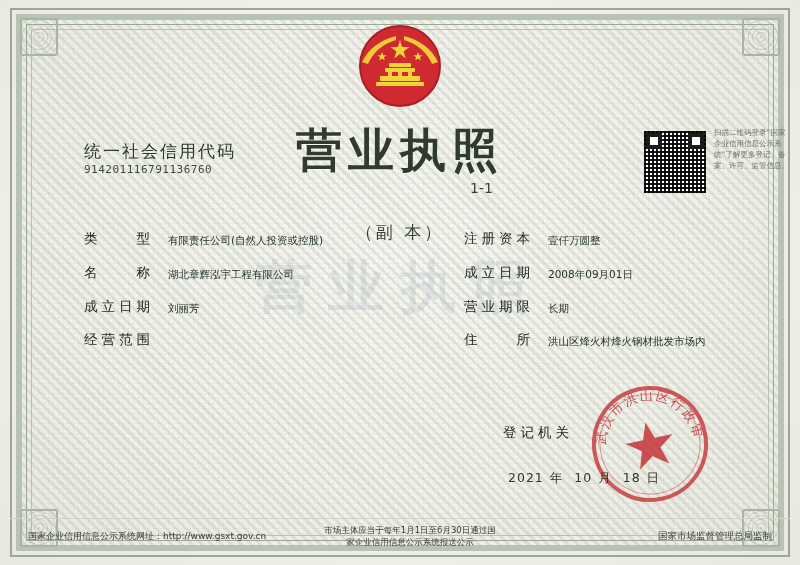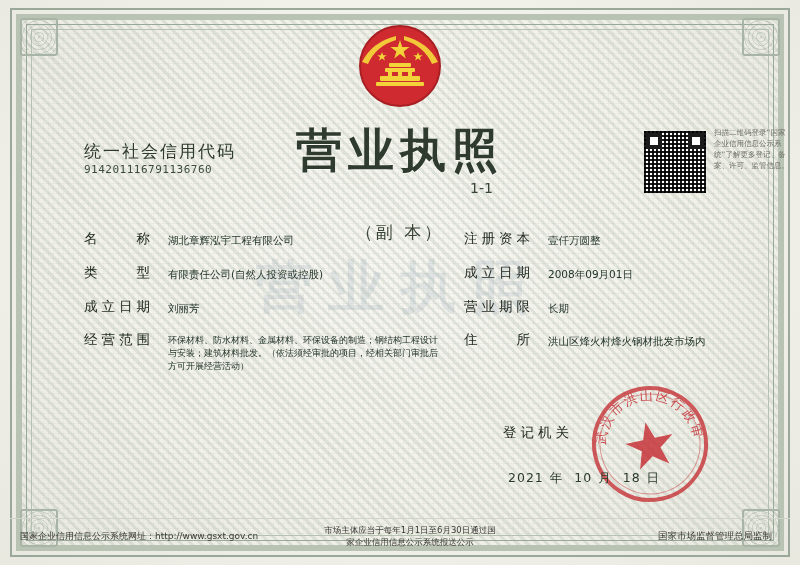--- a/index.html
+++ b/index.html
@@ -269,21 +269,21 @@
     position: absolute;
     left: 0; right: 0;
     bottom: 10px;
     height: 36px;
     z-index: 7;
     font-family: "DejaVu Sans", sans-serif;
     color: #3a3a34;
   }
   .foot-left {
     position: absolute;
-    left: 20px;
+    left: 28px;
     bottom: 12px;
     font-size: 9px;
   }
   .foot-center {
     position: absolute;
     left: 300px;
     bottom: 6px;
     font-size: 8.5px;
     line-height: 1.5;
     text-align: center;
@@ -351,34 +351,33 @@
   <div class="copy-index">1-1</div>
 
   <div class="code-block">
     <div class="code-label">统一社会信用代码</div>
     <div class="code-value">914201116791136760</div>
   </div>
 
   <div class="fields">
     <div class="col-left">
       <div class="row">
+        <div class="lbl w4">类　　型</div>
+        <div class="val">有限责任公司(自然人投资或控股)</div>
+      </div>
+      <div class="row">
         <div class="lbl w4">名　　称</div>
         <div class="val">湖北章辉泓宇工程有限公司</div>
       </div>
       <div class="row">
-        <div class="lbl w4">类　　型</div>
-        <div class="val">有限责任公司(自然人投资或控股)</div>
-      </div>
-      <div class="row">
         <div class="lbl w4">成立日期</div>
         <div class="val">刘丽芳</div>
       </div>
       <div class="row">
         <div class="lbl w4">经营范围</div>
-        <div class="val small">环保材料、防水材料、金属材料、环保设备的制造；钢结构工程设计与安装；建筑材料批发。（依法须经审批的项目，经相关部门审批后方可开展经营活动）</div>
       </div>
     </div>
 
     <div class="col-right">
       <div class="row">
         <div class="lbl w3">注册资本</div>
         <div class="val">壹仟万圆整</div>
       </div>
       <div class="row">
         <div class="lbl w3">成立日期</div>

